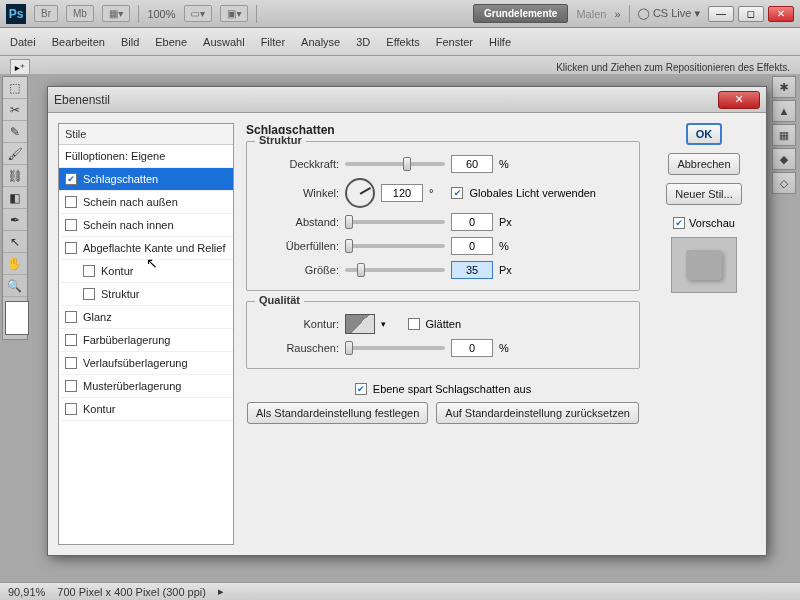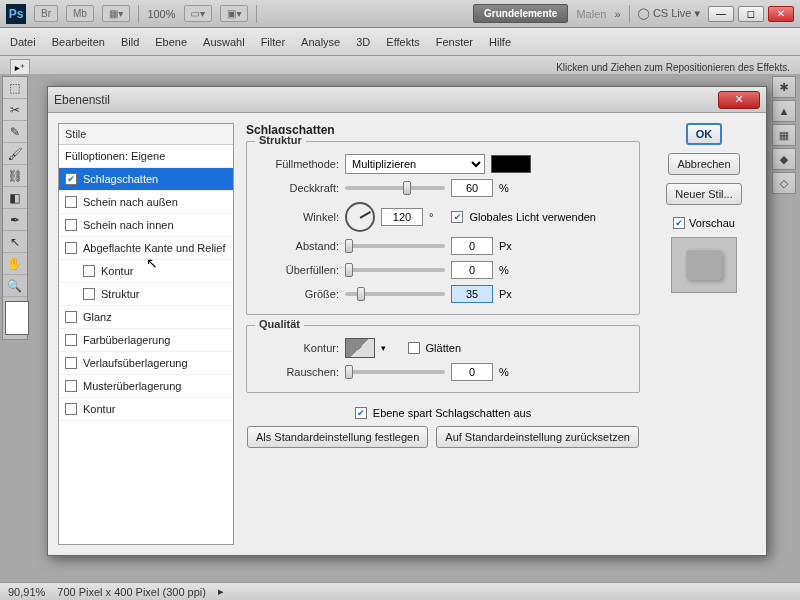--- a/index.html
+++ b/index.html
@@ -190,27 +190,20 @@
             <span>Kontur</span>
           </div>
         </div>
     </div>
 
     <div class="settings-panel">
       <div class="heading">Schlagschatten</div>
       <div class="group">
         <div class="legend">Struktur</div>
         <div class="row">
-          <div class="lbl">Füllmethode:</div>
-          <select style="width:140px">
-            <option>Multiplizieren</option>
-          </select>
-          <div class="colorswatch"></div>
-        </div>
-        <div class="row">
           <div class="lbl">Deckkraft:</div>
           <div class="slider">
               <div class="knob" style="left:58%"></div>
             </div>
           <input class="numbox" value="60" style="">
           <span>%</span>
         </div>
         <div class="row" style="height:34px">
           <div class="lbl">Winkel:</div>
           <div class="angle-dial"></div>

